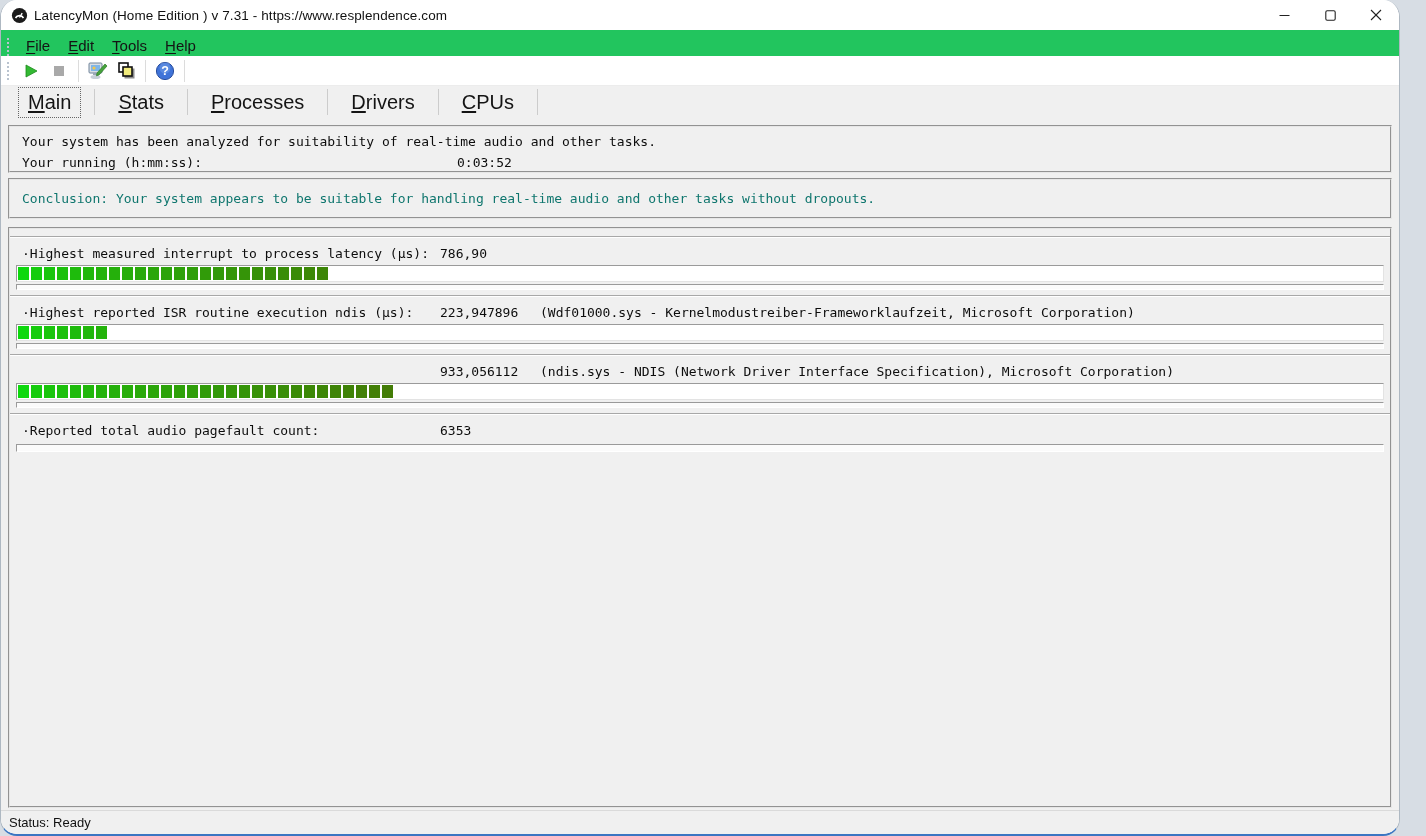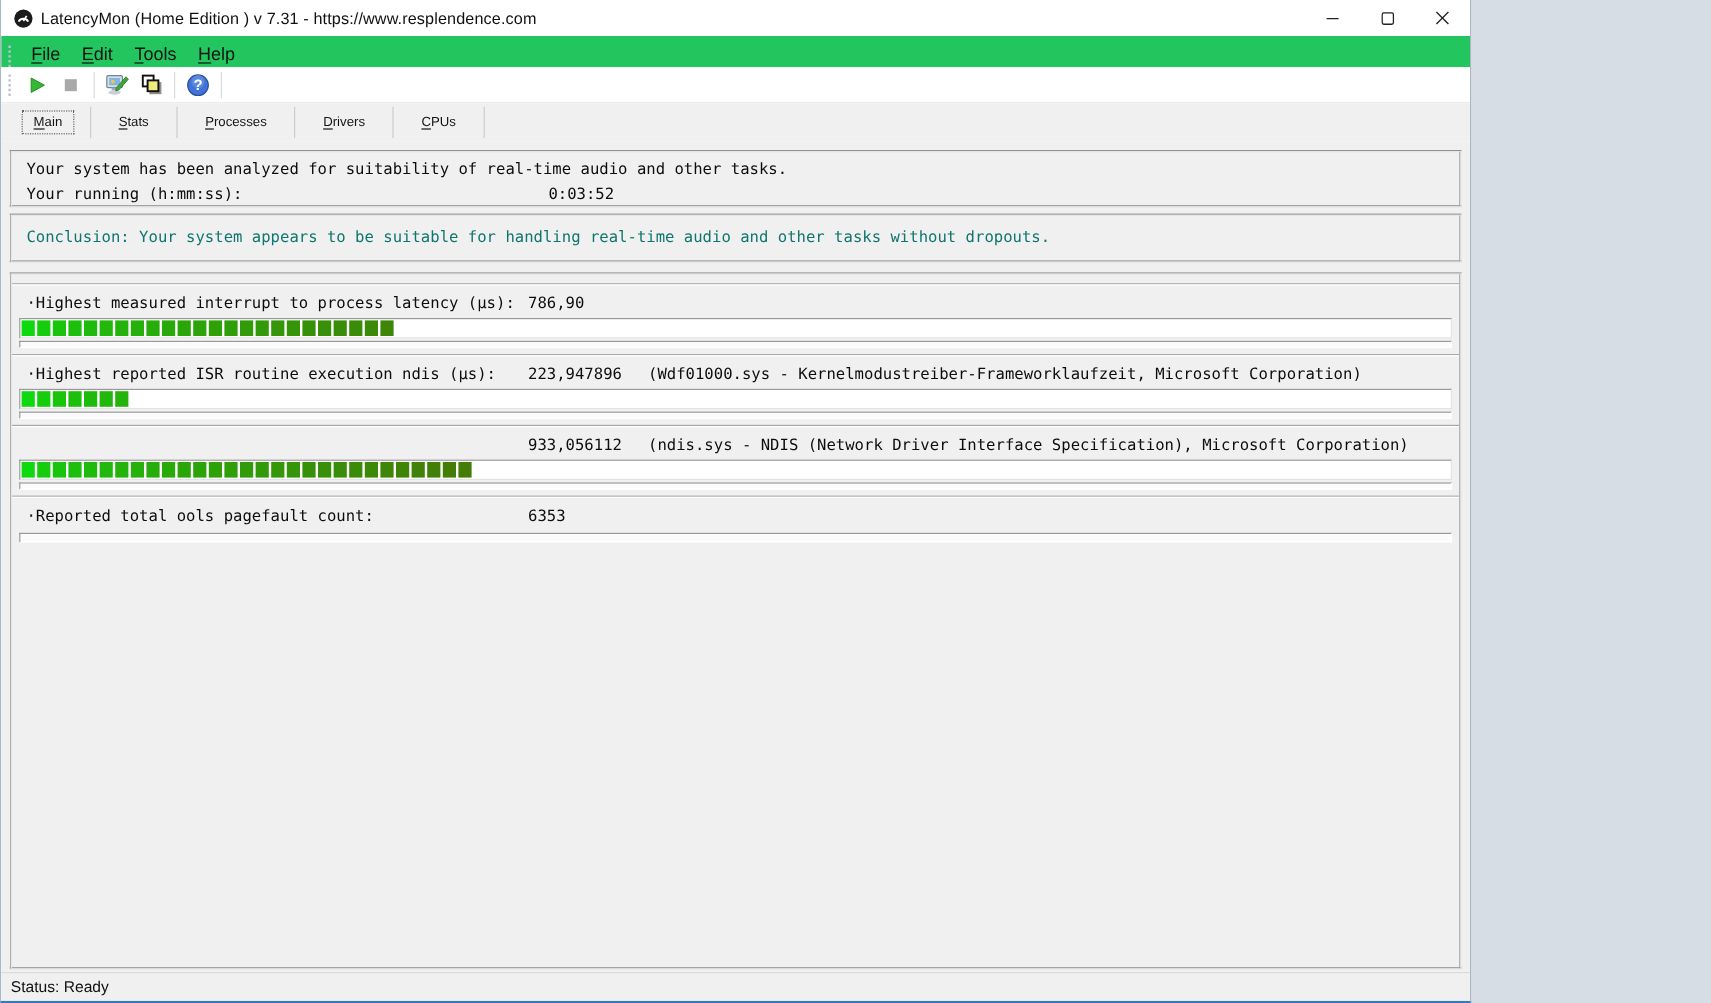--- a/index.html
+++ b/index.html
@@ -1,44 +1,45 @@
 <!DOCTYPE html>
 <html><head>
 <meta charset="utf-8">
 <style>
   html,body{margin:0;padding:0;background:#d7dde4;}
   *{box-sizing:border-box;}
   .window{
-    width:1226px;height:836px;
+    width:1400px;height:836px;
     display:flex;flex-direction:column;
     font-family:"Liberation Sans",sans-serif;
     background:#ffffff;
     border-left:1px solid #aeb8c2;border-right:1px solid #aeb8c2;
     border-bottom:2px solid #3c76c2;
     overflow:hidden;
+    border-radius:17px;
   }
   
   .titlebar{height:30px;display:flex;align-items:center;background:#ffffff;flex:0 0 auto;}
   .app-icon{margin:0 6px 0 10px;display:flex;align-items:center;}
   .title-text{font-size:13.5px;color:#111;letter-spacing:.1px;}
   .win-controls{margin-left:auto;display:flex;height:100%;}
   .win-btn{width:46px;height:100%;display:flex;align-items:center;justify-content:center;color:#222;}
   .win-btn svg{display:block;}
   
   .menubar{height:26px;display:flex;align-items:flex-end;background:#22c55e;padding-left:4px;flex:0 0 auto;}
   .gripper{width:5px;height:18px;border-left:2px dotted #b9c3cf;margin:0 5px 0 2px;}
   .menu-item{padding:2px 9px;font-size:15px;color:#141414;cursor:default;}
   .menu-item u{text-decoration:underline;text-underline-offset:2px;}
   
   .toolbar{height:30px;display:flex;align-items:center;background:#ffffff;padding-left:4px;border-bottom:1px solid #ececec;flex:0 0 auto;}
   .tb-btn{width:28px;height:26px;display:flex;align-items:center;justify-content:center;}
   .tb-sep{width:1px;height:22px;background:#dcdcdc;margin:0 5px;}
   
   .tabbar{height:32px;background:#f0f0f0;display:flex;align-items:center;padding-left:4px;flex:0 0 auto;}
-  .tab{display:flex;align-items:center;height:100%;padding:11px 14px;font-size:11px;color:#141414;position:relative;}
+  .tab{display:flex;align-items:center;height:100%;padding:11px 14px;font-size:20px;color:#141414;position:relative;}
   .tab u{text-decoration:underline;text-underline-offset:2px;}
   .tab .focusbox{padding:3px 9px;}
   .tab.selected .focusbox{outline:1px dotted #666;}
   .tab-sep{width:1px;height:26px;background:#cccccc;}
   
   .content{flex:1 1 auto;background:#f0f0f0;display:flex;flex-direction:column;padding:7px 7px 2px 7px;min-height:0;}
   .panel{background:#f0f0f0;border:2px groove #e6e6e6;}
   .panel-analysis{height:48px;padding:4px 0 0 12px;flex:0 0 auto;}
   .panel-conclusion{margin-top:5px;height:41px;padding:8px 0 0 12px;flex:0 0 auto;}
   .panel-measure{margin-top:8px;flex:1 1 auto;overflow:hidden;padding-top:2px;}
@@ -270,21 +271,21 @@
             <div class="seg" style="background: rgb(63, 130, 7);"></div>
             <div class="seg" style="background: rgb(65, 128, 7);"></div>
             <div class="seg" style="background: rgb(66, 126, 6);"></div>
             <div class="seg" style="background: rgb(67, 124, 6);"></div>
           </div>
     <div class="m-strip"></div>
   </div>
 <div class="m-sep"></div>
   <div class="m-row">
     <div class="m-line mono">
-      <span class="m-label">·Reported total ools pagefault count:</span>
+      <span class="m-label">·Reported total audio pagefault count:</span>
       <span class="m-value">6353</span>
       <span class="m-info"></span>
     </div>
 
     <div class="m-strip tall"></div>
   </div>
 </div>
 
   </div>
 

